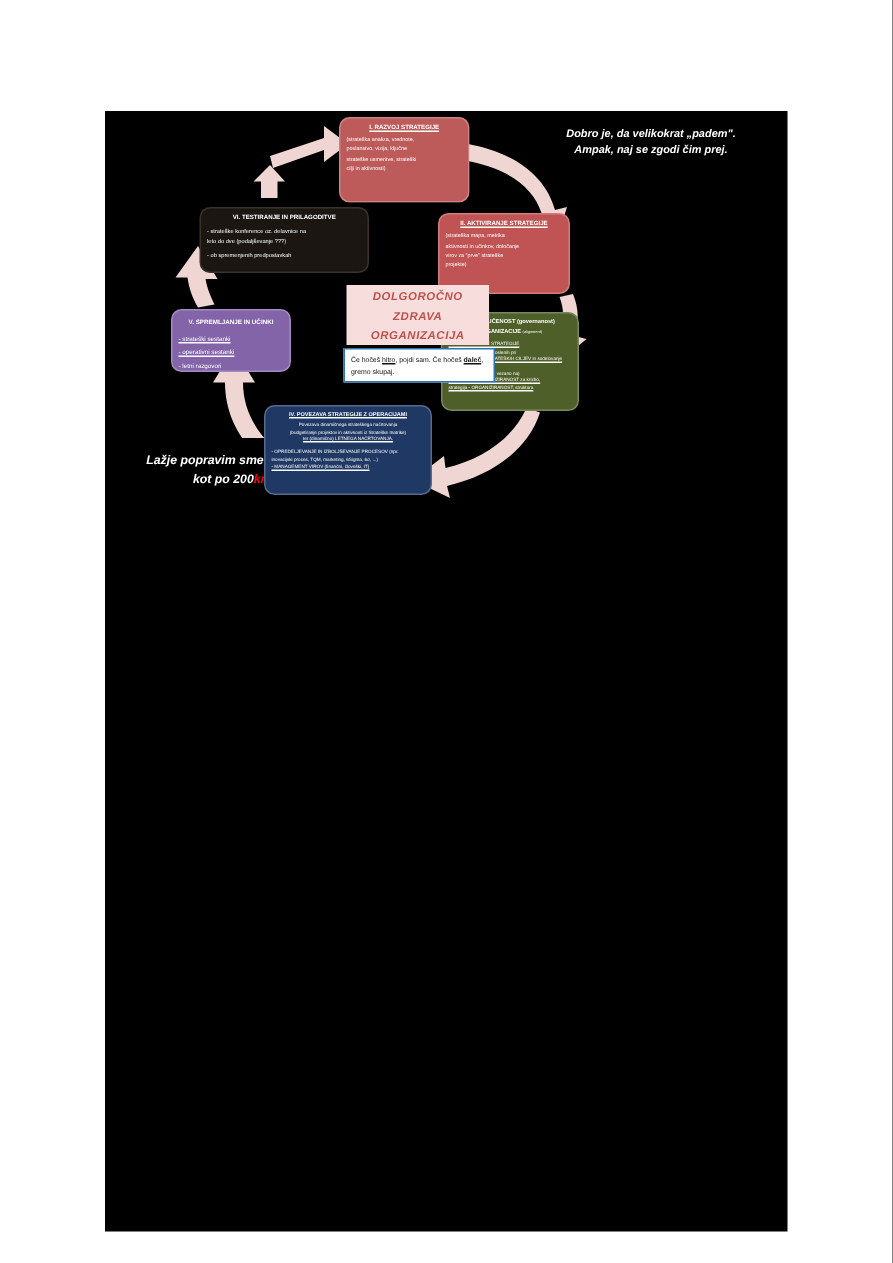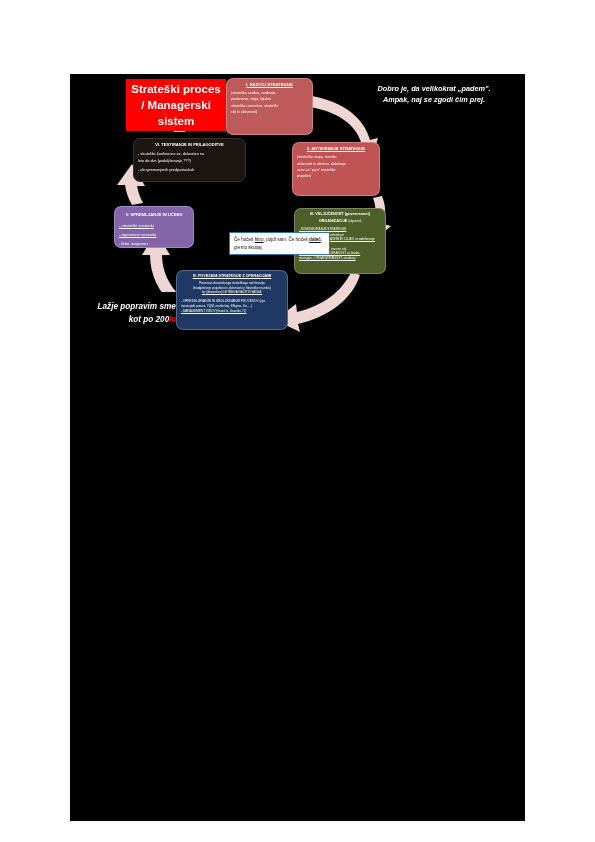--- a/index.html
+++ b/index.html
@@ -107,27 +107,20 @@
                C68,118 70,123 73,129 Z"></path>
 
       <path d="M104,58 L104,47 L99,47 L110,36 L120,47 L115,47 L115,58 Z"></path>
     </g>
   </svg>
 
   <svg class="layer" viewBox="0 0 455 747">
     <path d="M200,160 L245,160 L245,143 L285,170 L245,197 L245,180 L200,180 Z" fill="#4a7ebb"></path>
   </svg>
 
-  <div class="box" id="title">
-    <div>
-      <span>Strateški proces</span>
-      <span>/ Managerski</span>
-      <span>sistem</span>
-    </div>
-  </div>
 
   <div class="box dark" id="quote1">
     <span>Dobro je, da velikokrat „padem". Ampak, naj se zgodi čim prej.</span>
   </div>
 
   <div class="box dark" id="quote2">
     <span>
       <span>Lažje popravim smer po 100</span><span class="red">m</span><span> kot po 200</span><span class="red">km</span><span>.</span>
     </span>
   </div>
@@ -180,18 +173,25 @@
     <span class="ln">- letni razgovori</span>
   </div>
 
   <div class="box node" id="n6">
     <span class="hd">VI. TESTIRANJE IN PRILAGODITVE</span>
     <span class="ln" style="margin-top:3px;">- strateške konference oz. delavnice na</span>
     <span class="ln">leto do dve (podaljševanje ???)</span>
     <span class="ln" style="margin-top:3px;">- ob spremenjenih predpostavkah</span>
   </div>
 
+  <div class="box" id="centre">
+    <div>
+      <span>DOLGOROČNO</span>
+      <span>ZDRAVA</span>
+      <span>ORGANIZACIJA</span>
+    </div>
+  </div>
 
   <div class="box" id="callout">
     <span>Če hočeš </span><u>hitro</u><span>, pojdi sam. Če hočeš </span><b>daleč</b><span>, gremo skupaj.</span>
   </div>
 
 </div>
 
 </body></html>

